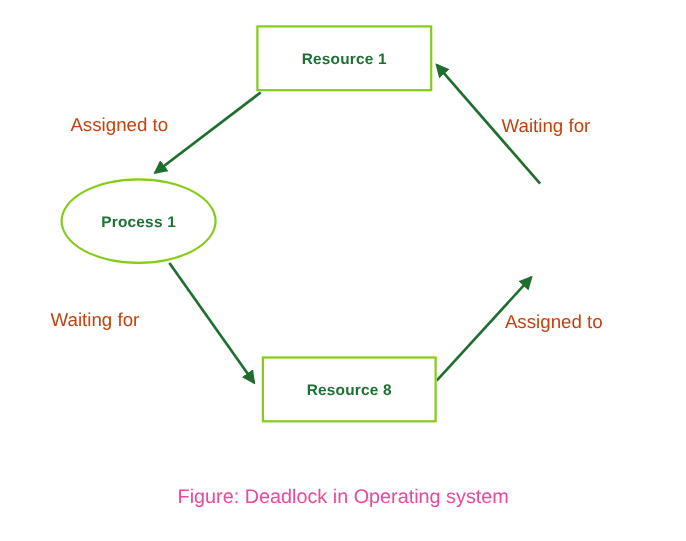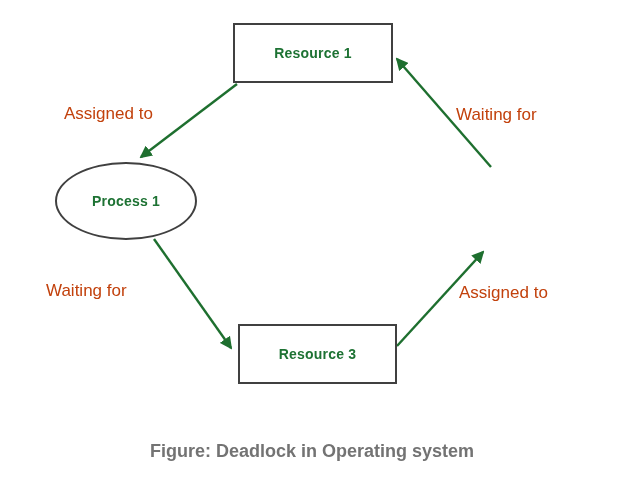--- a/index.html
+++ b/index.html
@@ -22,21 +22,21 @@
     width: 624px;
     height: 492px;
     pointer-events: none;
   }
   .node {
     position: absolute;
     display: flex;
     align-items: center;
     justify-content: center;
     box-sizing: border-box;
-    border: 2px solid #404040;
+    border: 2px solid #84cc16;
     background: #ffffff;
     color: #1d7233;
     font-weight: bold;
     font-size: 14px;
     letter-spacing: 0.2px;
   }
   .node.rect {
     width: 160px;
     height: 60px;
   }
@@ -61,23 +61,22 @@
   #label-waiting-top  { left: 456px; top: 105px; }
   #label-waiting-bottom  { left: 46px;  top: 281px; }
   #label-assigned-bottom { left: 459px; top: 283px; }
 
   .caption {
     position: absolute;
     left: 0;
     right: 0;
     top: 441px;
     text-align: center;
-    color: #737373;
+    color: #ec4899;
     font-size: 18px;
-    font-weight: bold;
   }
 </style>
 </head>
 <body>
 
 <div class="canvas">
 
   <svg class="arrow-layer" viewBox="0 0 624 492" xmlns="http://www.w3.org/2000/svg">
     <defs>
       <marker id="ah" viewBox="0 0 10 10" refX="8.5" refY="5" markerWidth="5.2" markerHeight="5.2" orient="auto-start-reverse" markerUnits="strokeWidth">
@@ -93,21 +92,21 @@
   <div id="resource1" class="node rect">
     <span>Resource 1</span>
   </div>
 
   <div id="process1" class="node ellipse">
     <span>Process 1</span>
   </div>
 
 
   <div id="resource2" class="node rect">
-    <span>Resource 3</span>
+    <span>Resource 8</span>
   </div>
 
   <div id="label-assigned-top" class="edge-label">Assigned to</div>
 
   <div id="label-waiting-top" class="edge-label">Waiting for</div>
 
   <div id="label-waiting-bottom" class="edge-label">Waiting for</div>
 
   <div id="label-assigned-bottom" class="edge-label">Assigned to</div>
 

